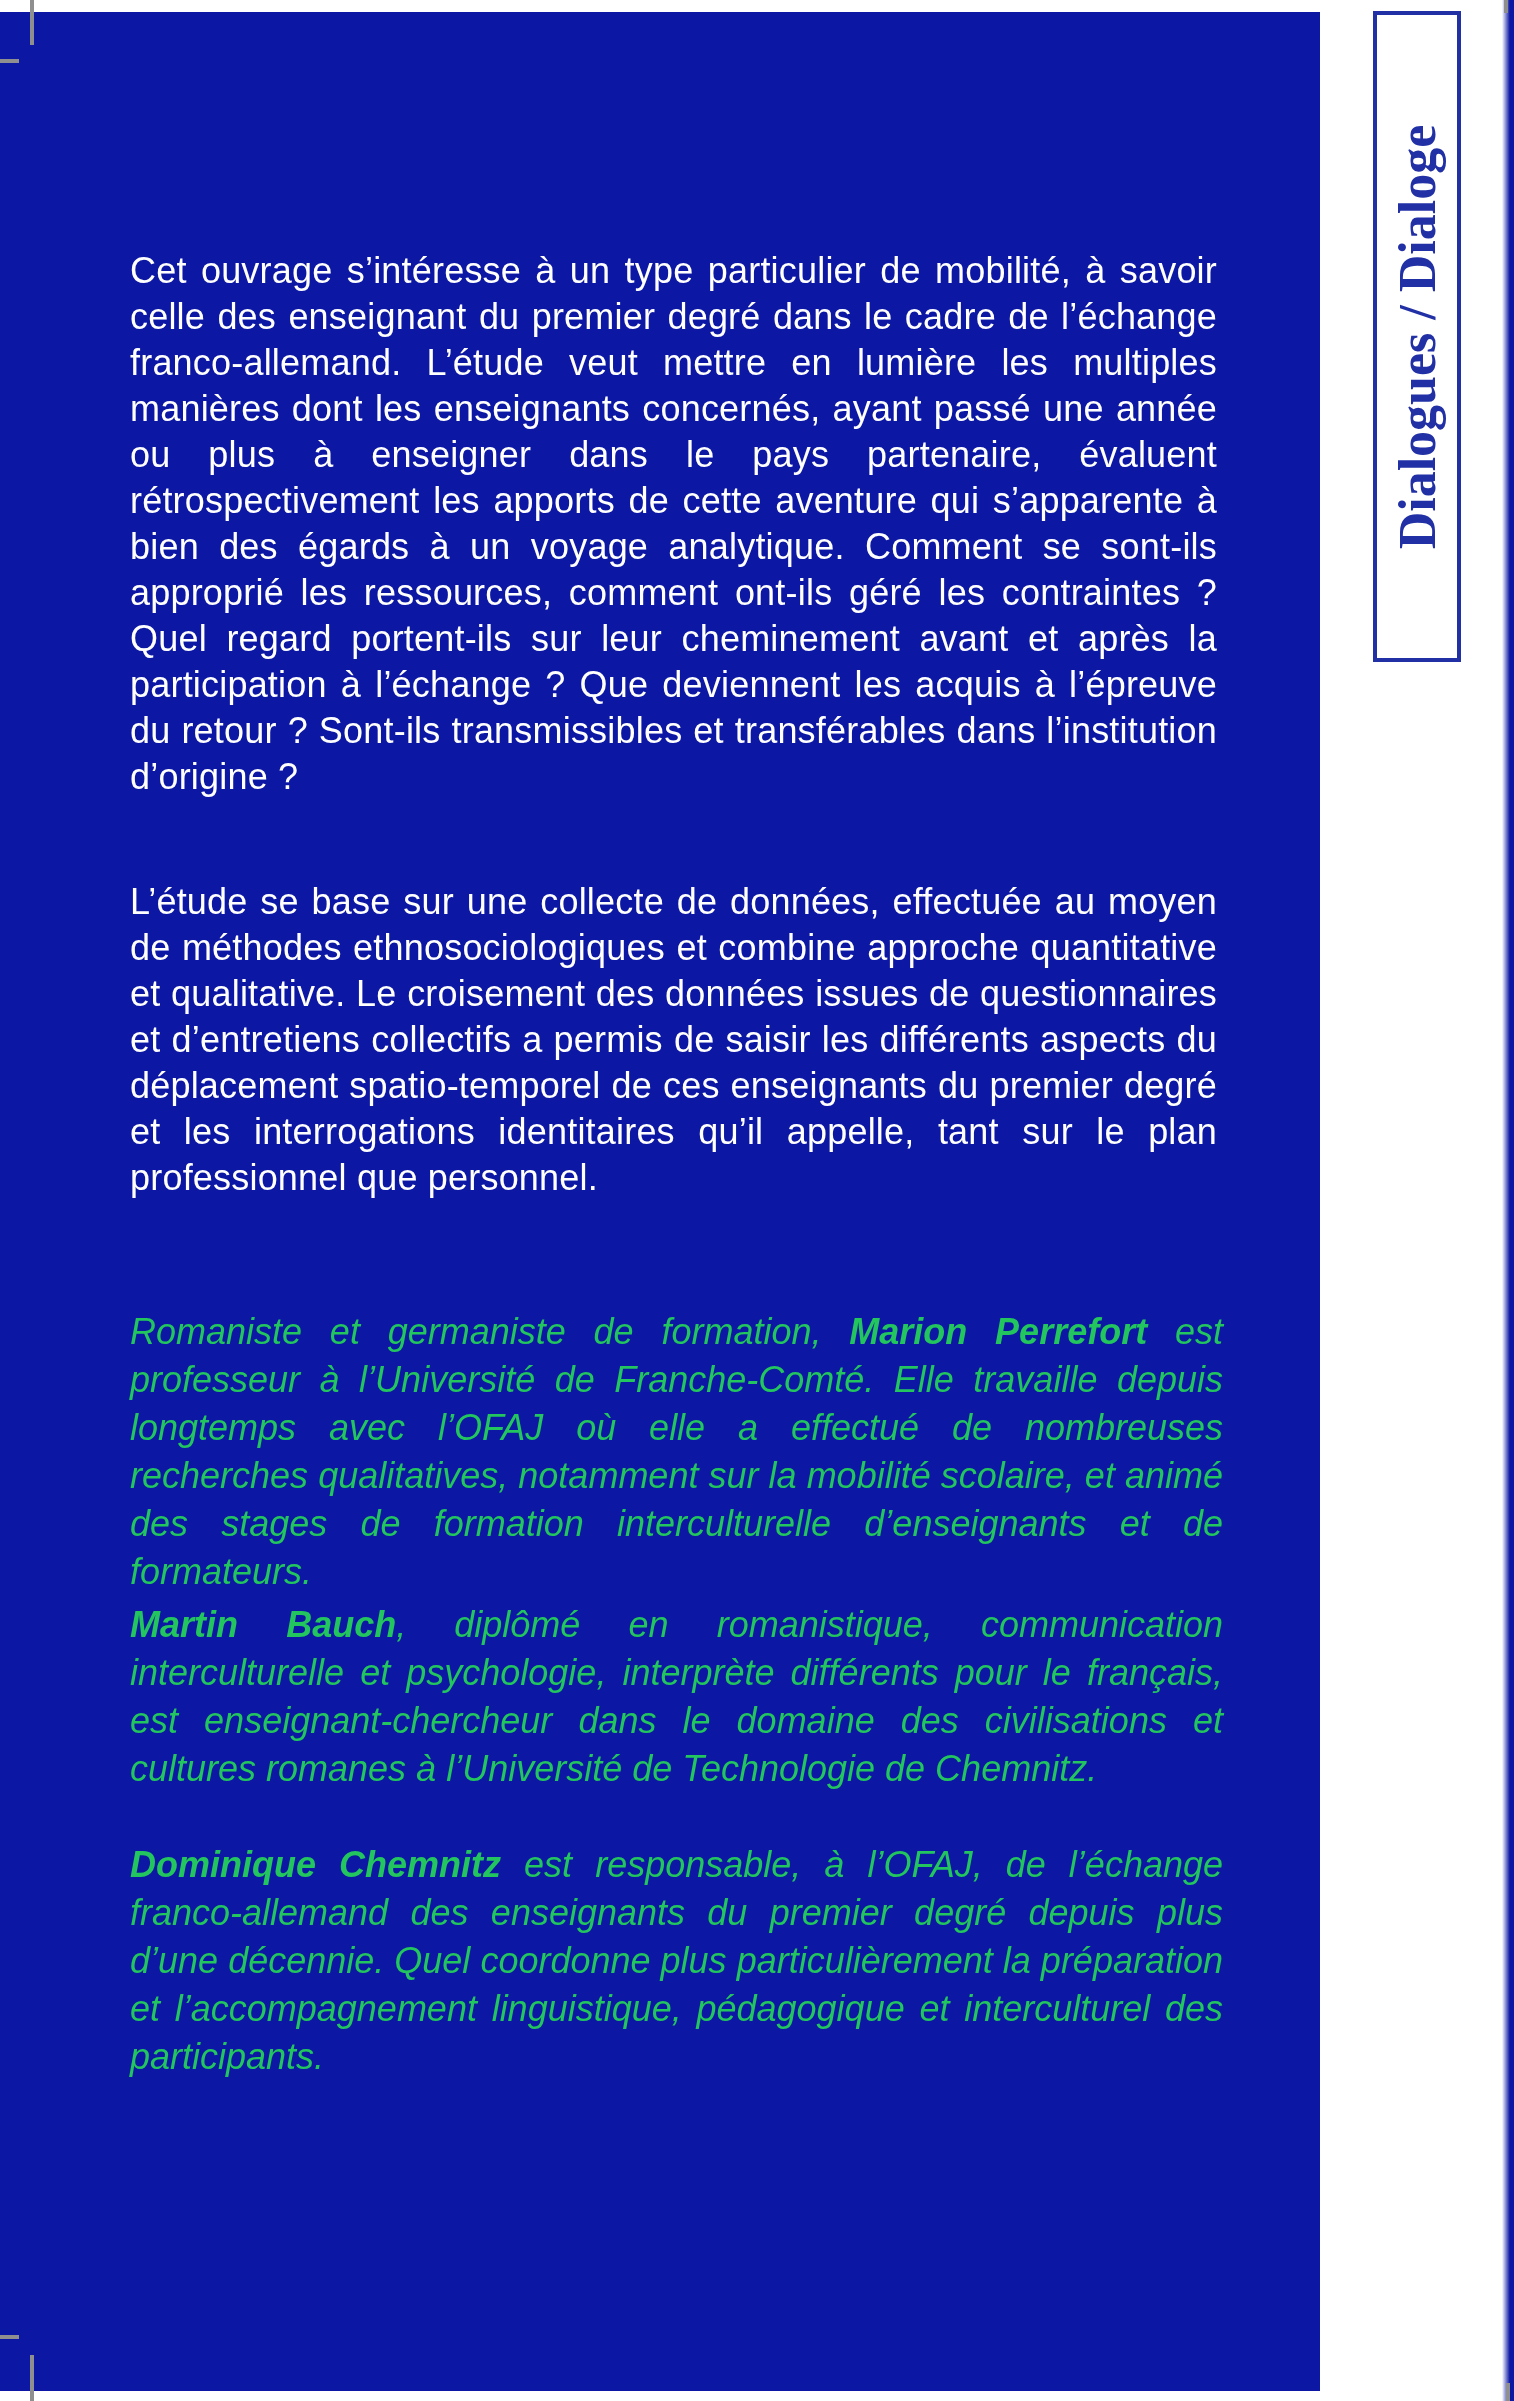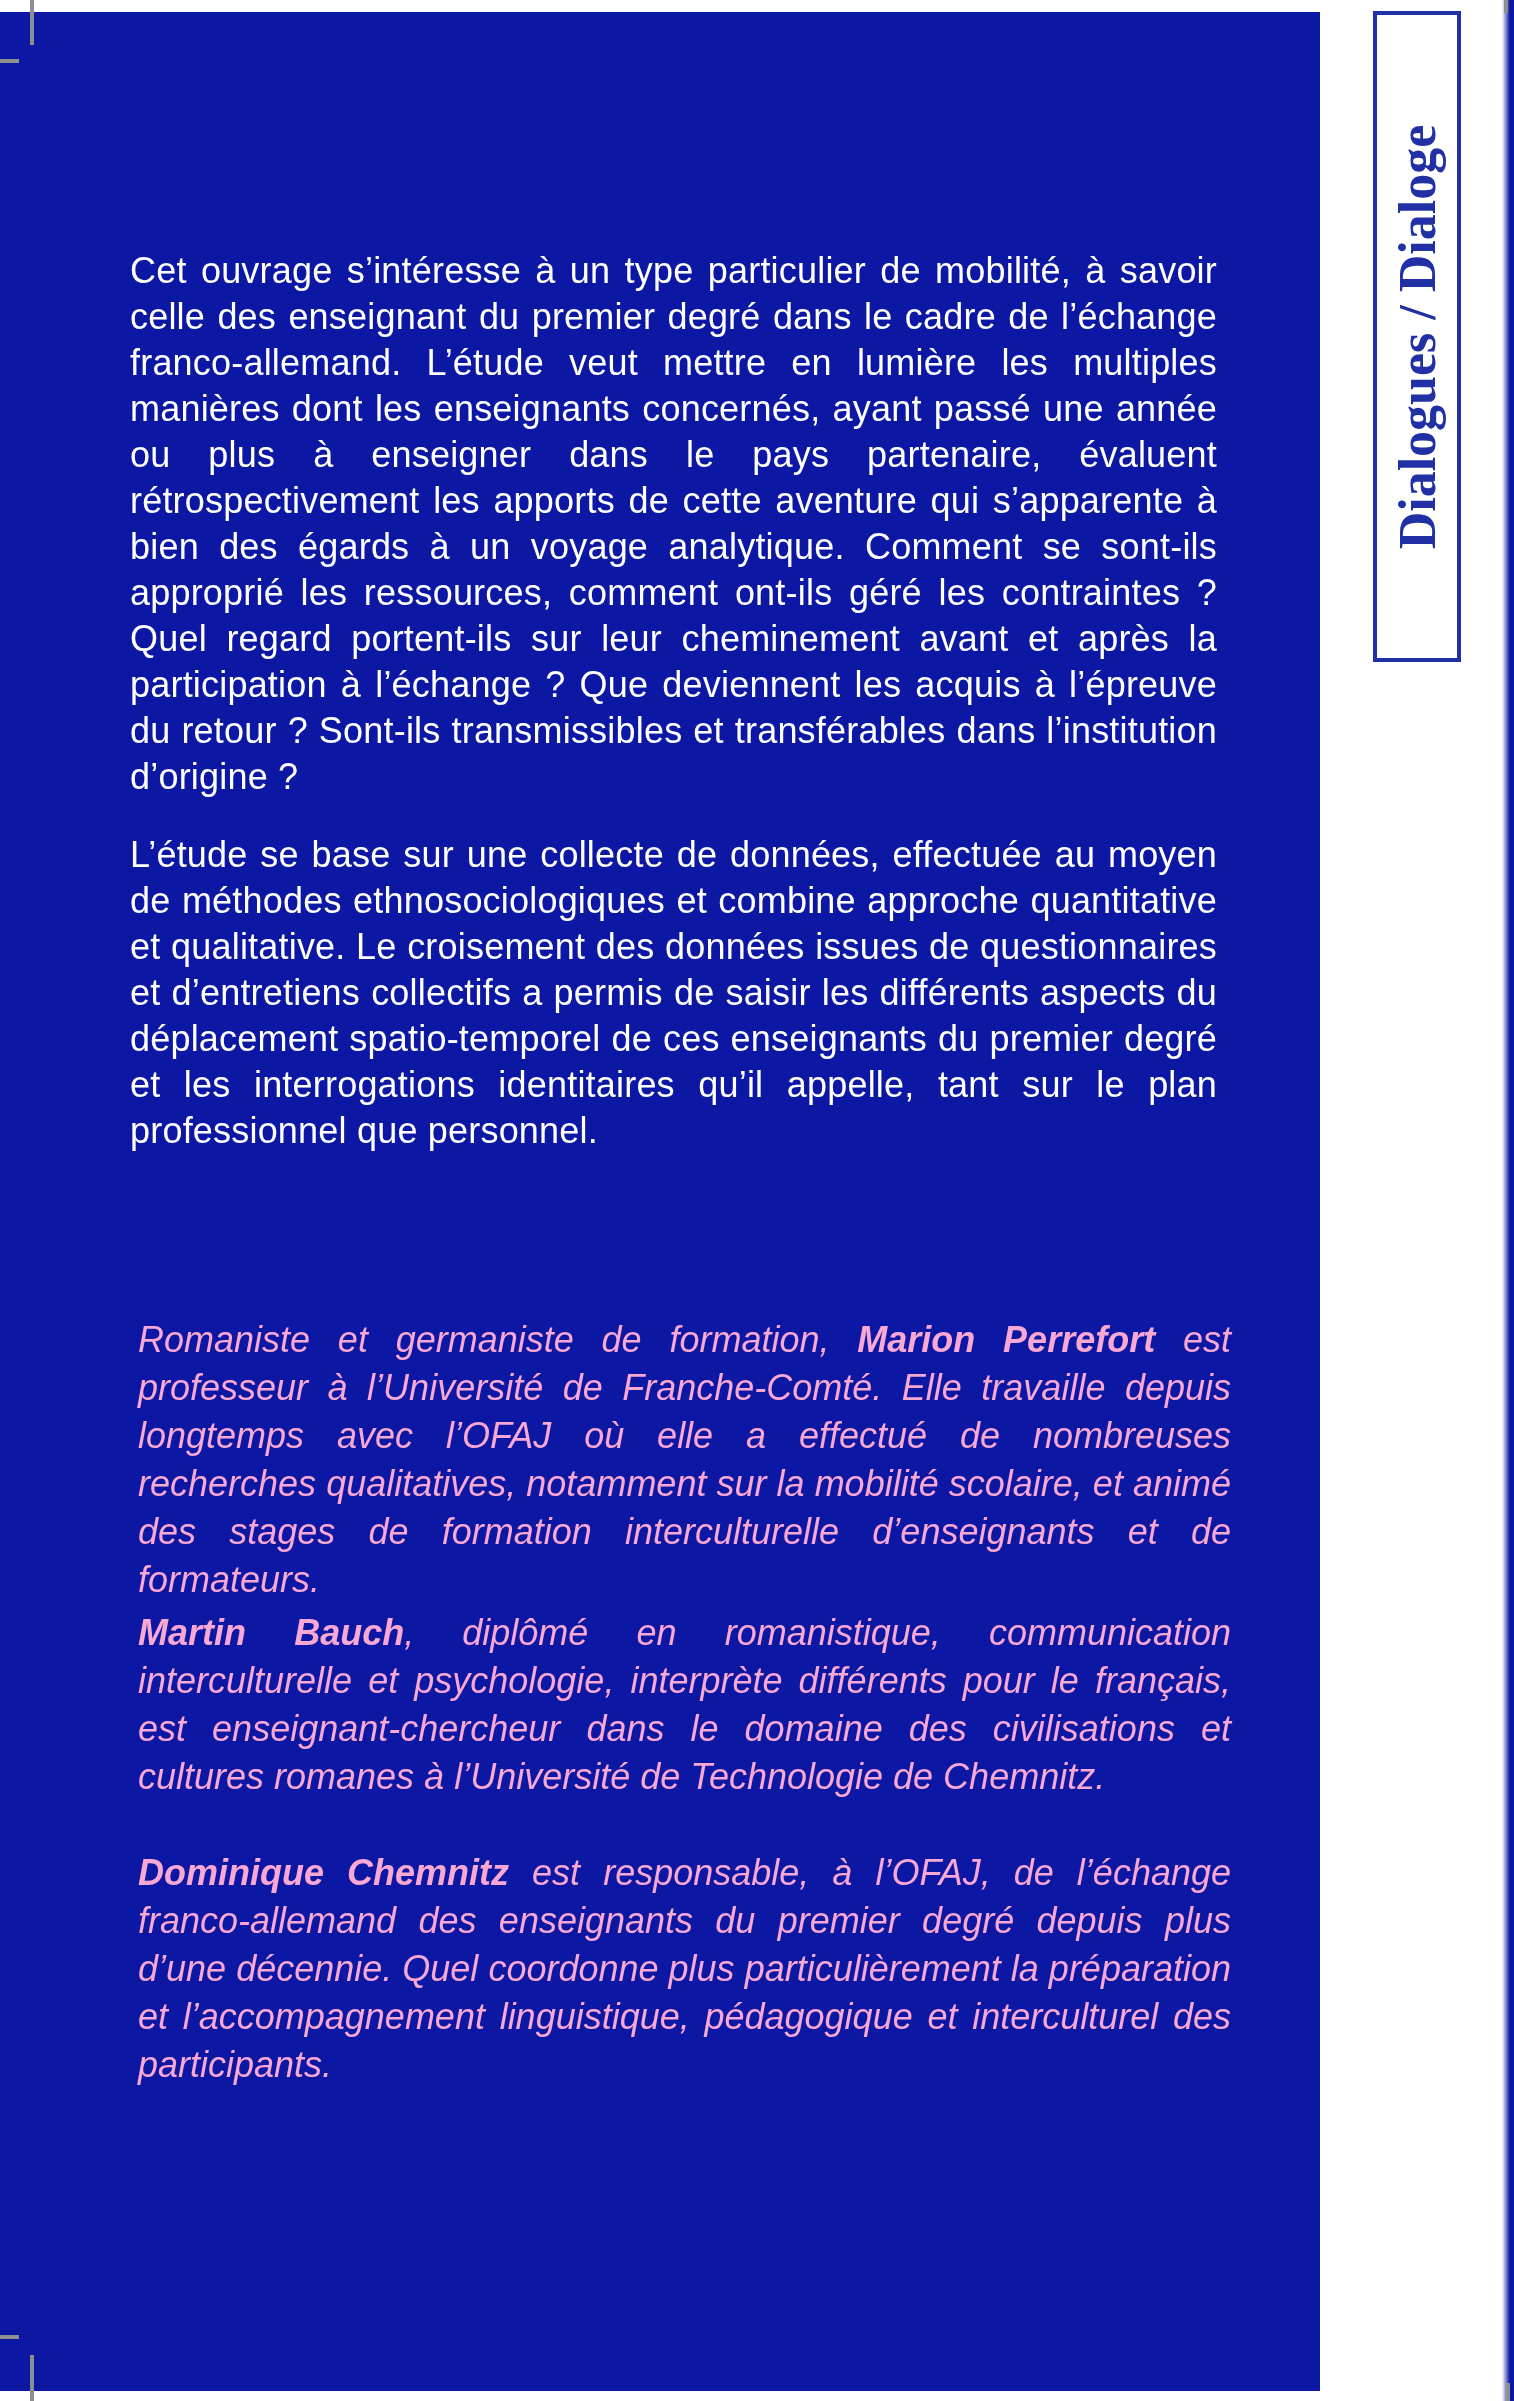--- a/index.html
+++ b/index.html
@@ -31,27 +31,27 @@
     left: 130px;
     width: 1087px;
     margin: 0;
     color: #ffffff;
     font-size: 36px;
     line-height: 46px;
     text-align: justify;
     letter-spacing: 0.2px;
   }
   .p1 { top: 236px; }
-  .p2 { top: 820px; }
+  .p2 { top: 867px; }
   .bio {
     position: absolute;
     left: 130px;
     width: 1093px;
-    margin: 8px;
-    color: #f9a8d4;
+    margin: 0;
+    color: #22c55e;
     font-size: 36px;
     line-height: 48px;
     text-align: justify;
     font-style: italic;
   }
   .bio1 { top: 1296px; }
   .bio2 { top: 1589px; }
   .bio3 { top: 1829px; }
   .bio-name { font-weight: bold; font-style: italic; }
   

